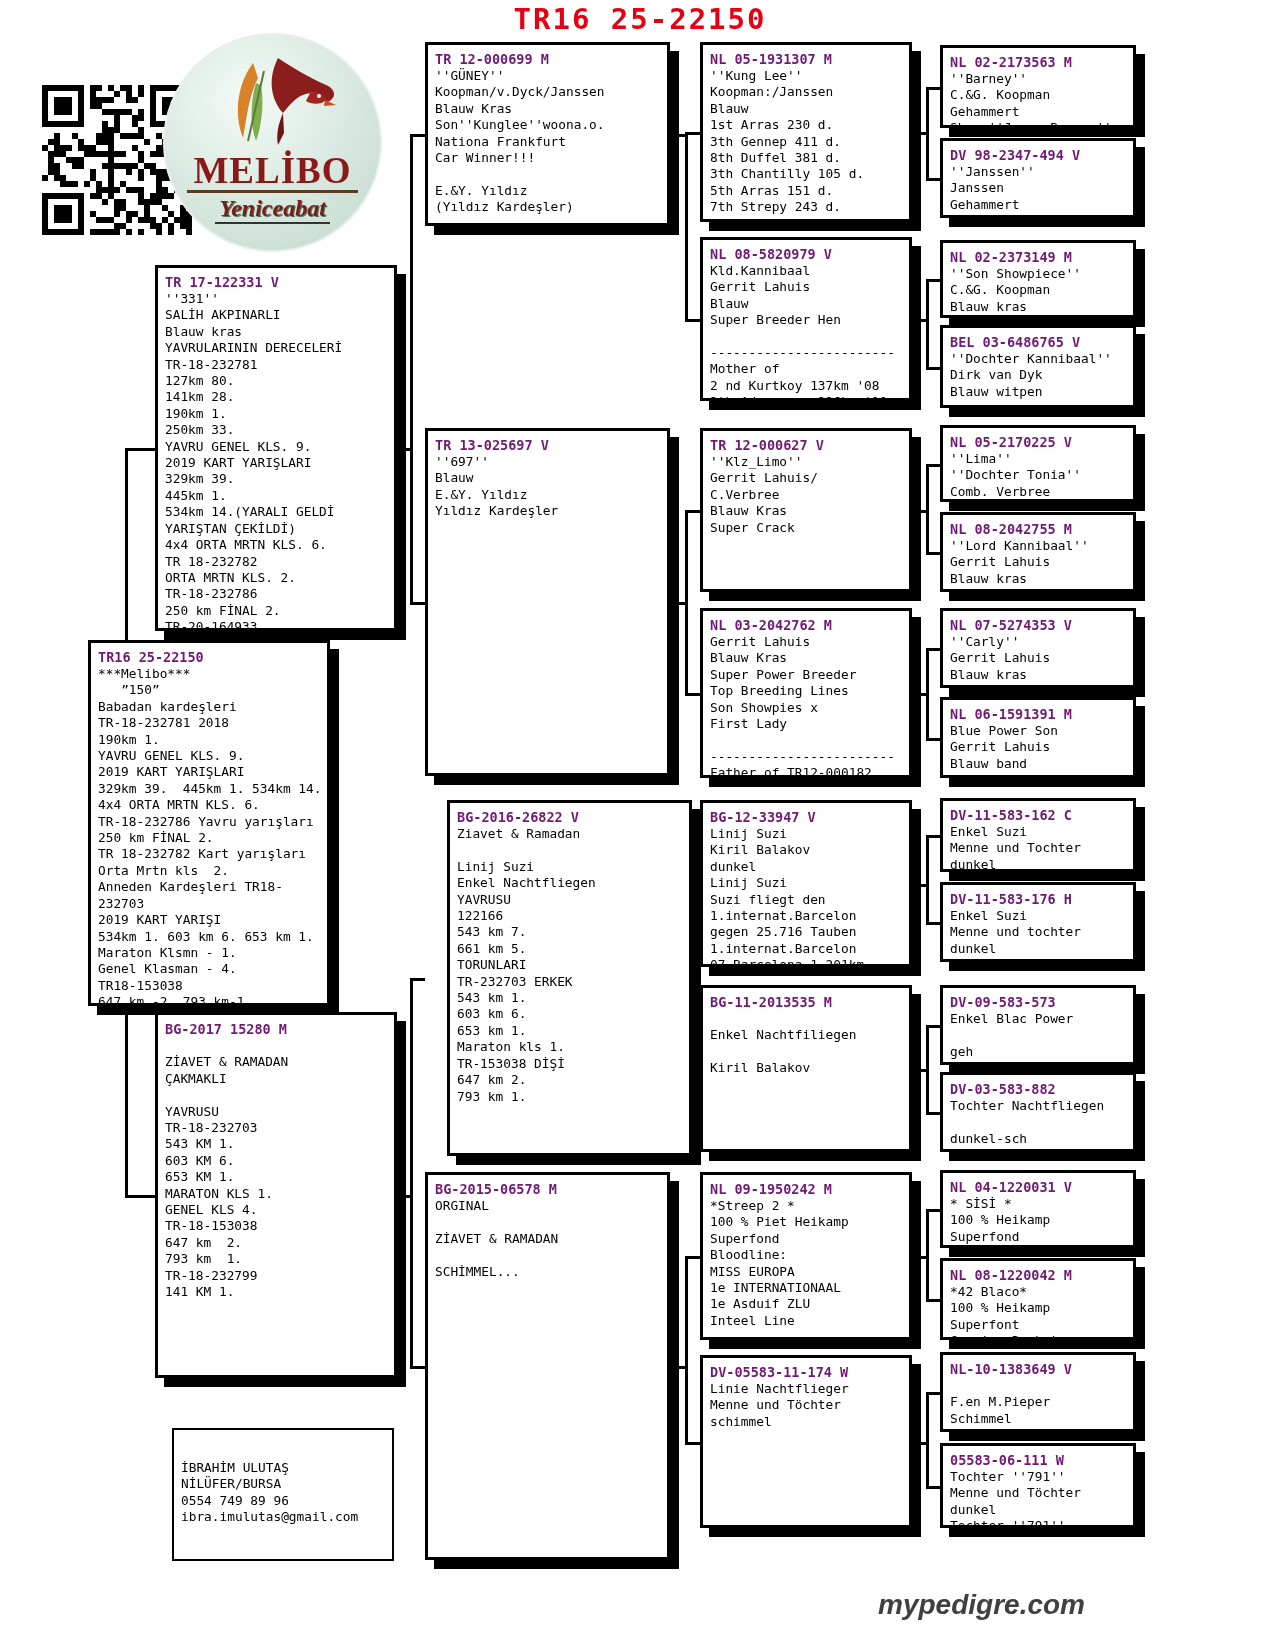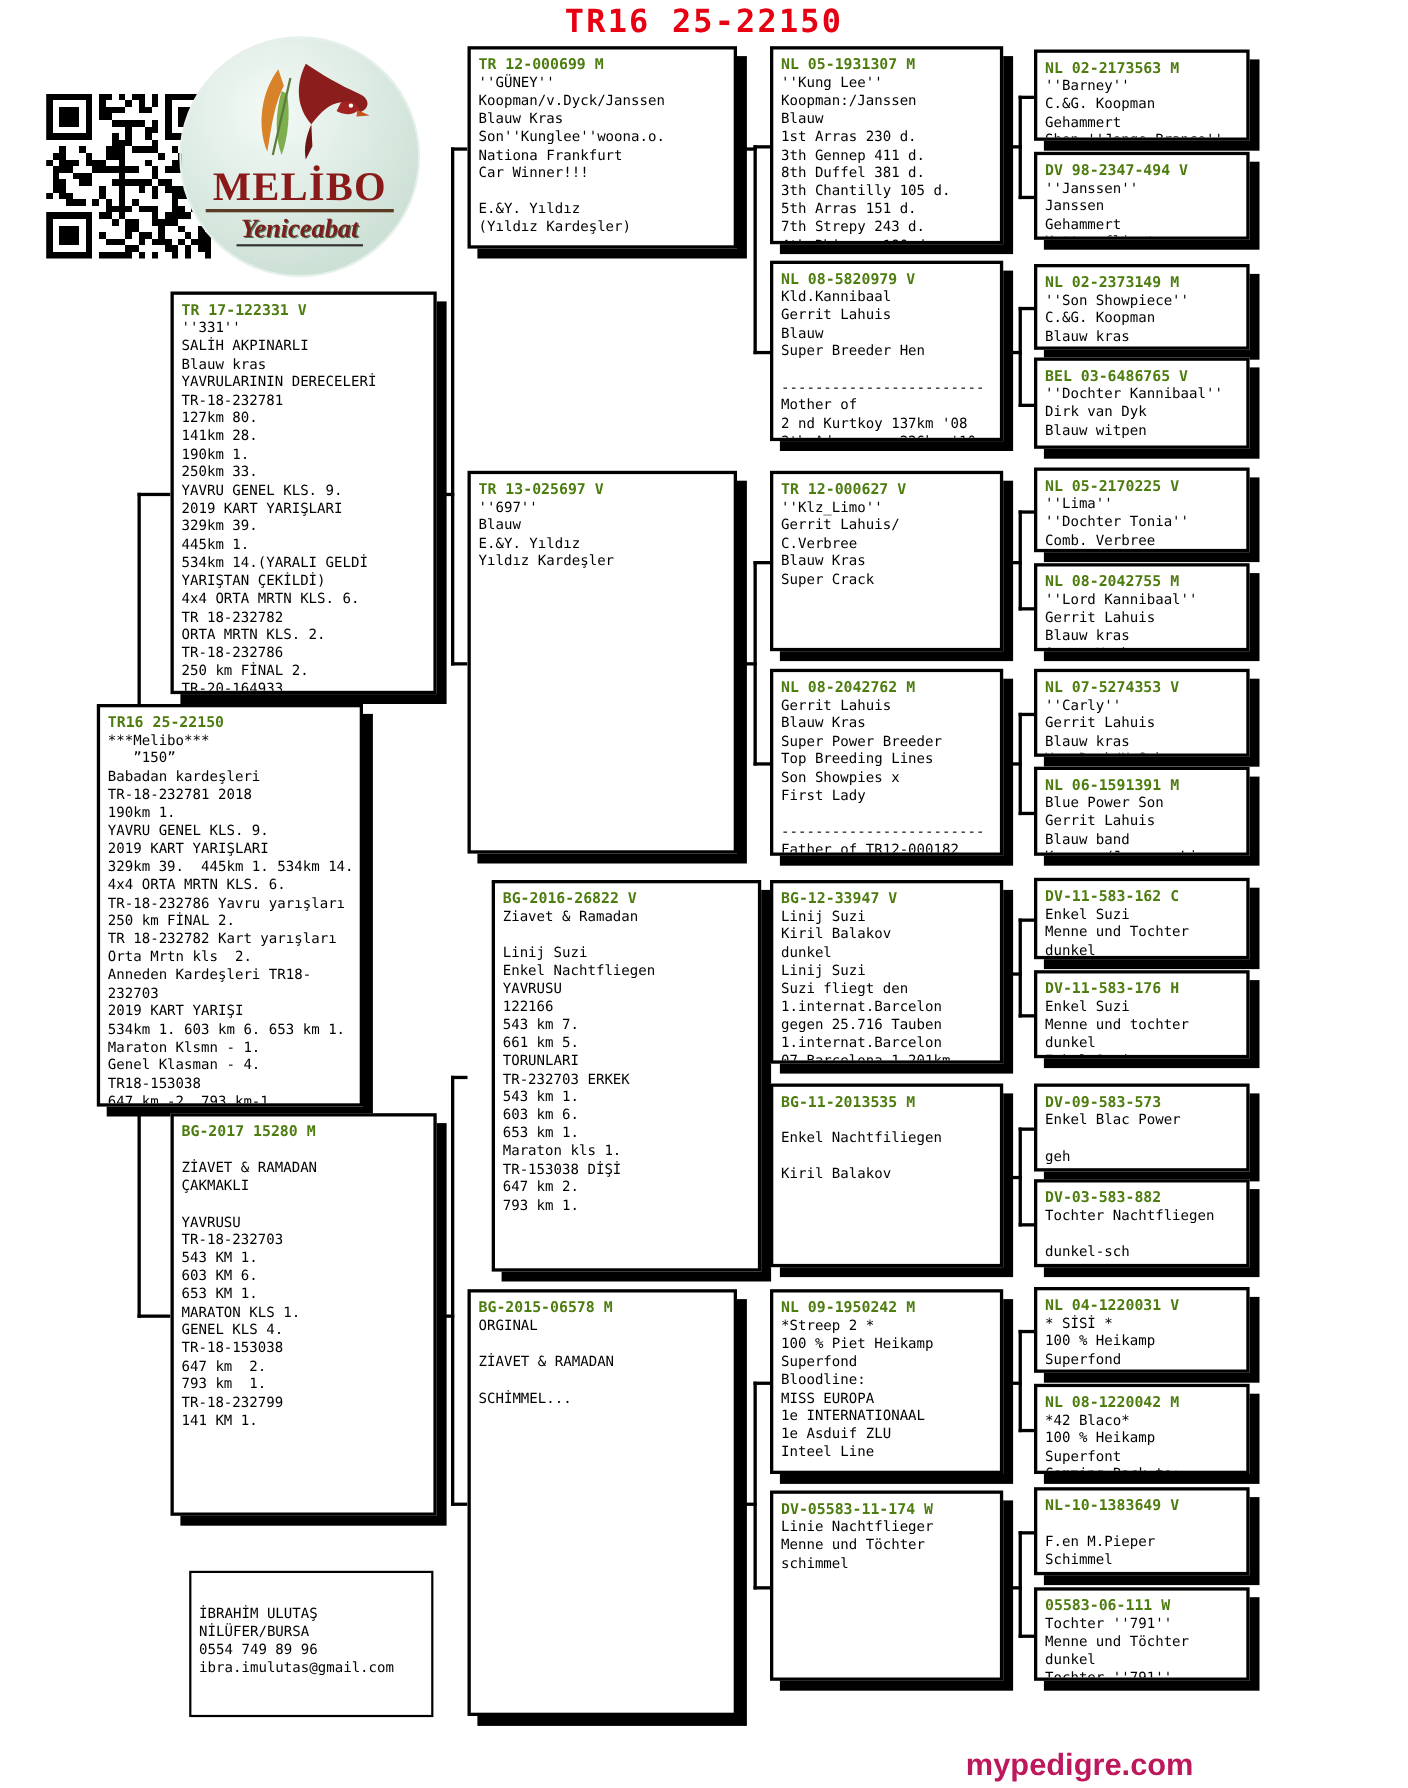--- a/index.html
+++ b/index.html
@@ -3,38 +3,38 @@
 <meta charset="utf-8">
 <style>
   html,body{margin:0;padding:0;background:#fff;}
   #page{position:relative;width:1280px;height:1625px;background:#fff;overflow:hidden;
         font-family:"DejaVu Sans Mono",monospace;color:#000;}
   .ptitle{position:absolute;top:2px;left:50%;transform:translateX(-50%);
           font-size:29px;font-weight:bold;color:#e60012;letter-spacing:2px;white-space:nowrap;}
   .pbox{position:absolute;background:#fff;border:3px solid #000;box-shadow:9px 9px 0 #000;
         padding:6px 2px 4px 7px;box-sizing:border-box;overflow:hidden;z-index:2;}
   .pbox.noshadow{box-shadow:none;border-width:2px;}
-  .btitle{color:#4d7c0f;font-weight:bold;font-size:13.5px;line-height:17px;white-space:pre;}
+  .btitle{color:#701a75;font-weight:bold;font-size:13.5px;line-height:17px;white-space:pre;}
   .blines{font-size:12.8px;line-height:16.4px;white-space:pre-wrap;word-break:break-word;}
   .cline{position:absolute;background:#000;z-index:1;}
   
   .logo{position:absolute;left:163px;top:33px;width:215px;height:215px;border-radius:50%;
         background:radial-gradient(circle at 38% 30%,#f4faf6 0%,#dcebe3 45%,#c2d8cc 100%);
         border:2px solid #e6f0ea;display:flex;flex-direction:column;align-items:center;
         justify-content:flex-end;z-index:3;}
   .logo-word{font-family:"Liberation Serif",serif;font-weight:bold;font-size:37px;
              color:#8a1a1a;letter-spacing:1px;line-height:34px;border-bottom:3px solid #5a3b23;
              padding:0 6px 2px 6px;}
   .logo-sub{font-family:"Liberation Serif",serif;font-style:italic;font-weight:bold;
             font-size:24px;color:#7c1d1d;text-shadow:1px 1px 0 #4d7a5a;
             border-bottom:2px solid #333;margin:2px 0 26px 0;padding:0 4px;}
   .logo-bird{position:absolute;top:18px;left:50%;transform:translateX(-50%);}
   .qr{position:absolute;left:42px;top:85px;width:150px;height:150px;z-index:3;}
   .footer{position:absolute;right:195px;bottom:4px;font-family:"Liberation Sans",sans-serif;
-          font-weight:bold;font-size:28px;color:#be185d;z-index:3;}
+          font-weight:bold;font-style:italic;font-size:28px;color:#404040;z-index:3;}
 </style>
 </head>
 <body>
 
 <div id="page">
 
   <div class="ptitle">TR16 25-22150</div>
 
   <svg class="qr" viewBox="0 0 25 25" shape-rendering="crispEdges">
       <rect width="25" height="25" fill="#fff"></rect>
@@ -427,21 +427,21 @@
   </div>
   <div class="pbox" style="left:700px;top:428px;width:212px;height:164px">
     <div class="btitle">TR 12-000627 V</div>
     <div class="blines">''Klz_Limo''
 Gerrit Lahuis/
 C.Verbree
 Blauw Kras
 Super Crack</div>
   </div>
   <div class="pbox" style="left:700px;top:608px;width:212px;height:170px">
-    <div class="btitle">NL 08-2042762 M</div>
+    <div class="btitle">NL 03-2042762 M</div>
     <div class="blines">Gerrit Lahuis
 Blauw Kras
 Super Power Breeder
 Top Breeding Lines
 Son Showpies x
 First Lady
 
 ------------------------
 Father of TR12-000182
 2.Kurtköy 137km 2008</div>

